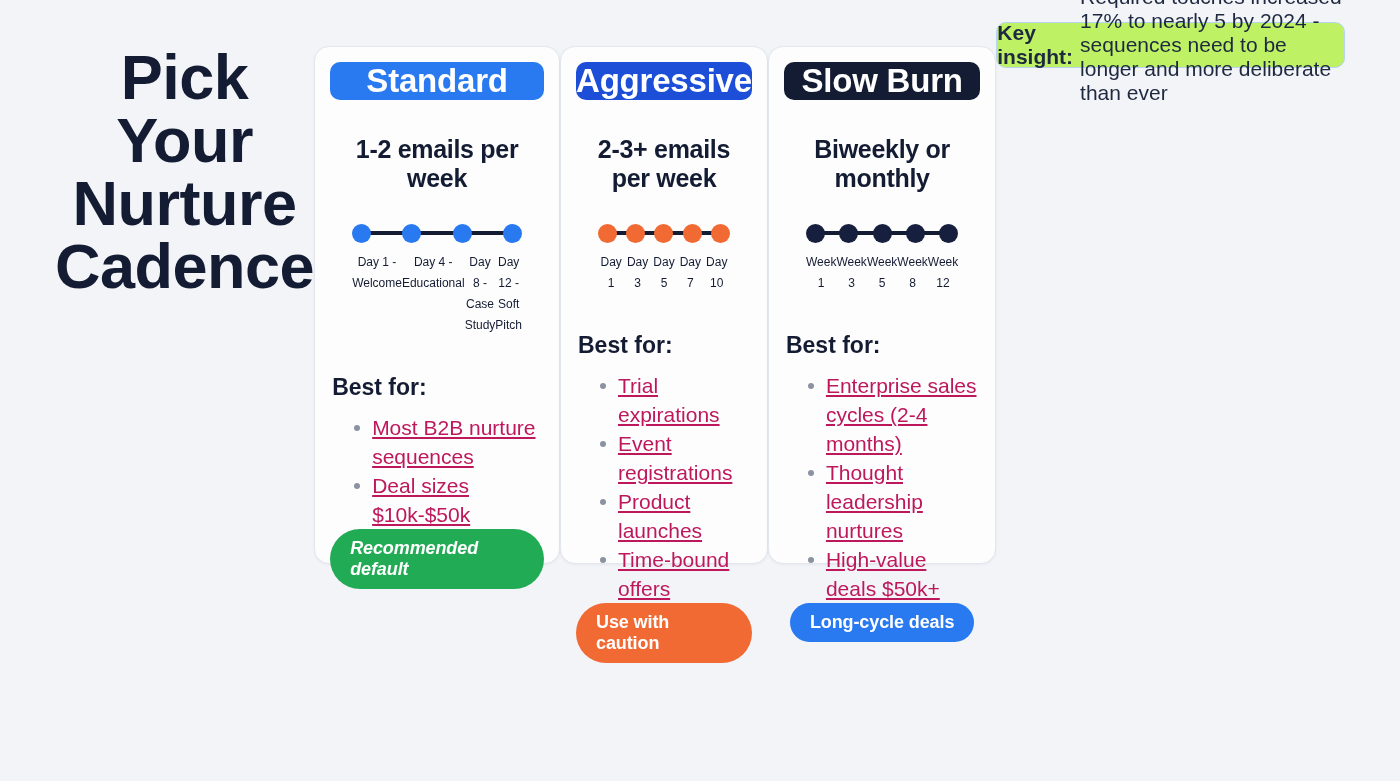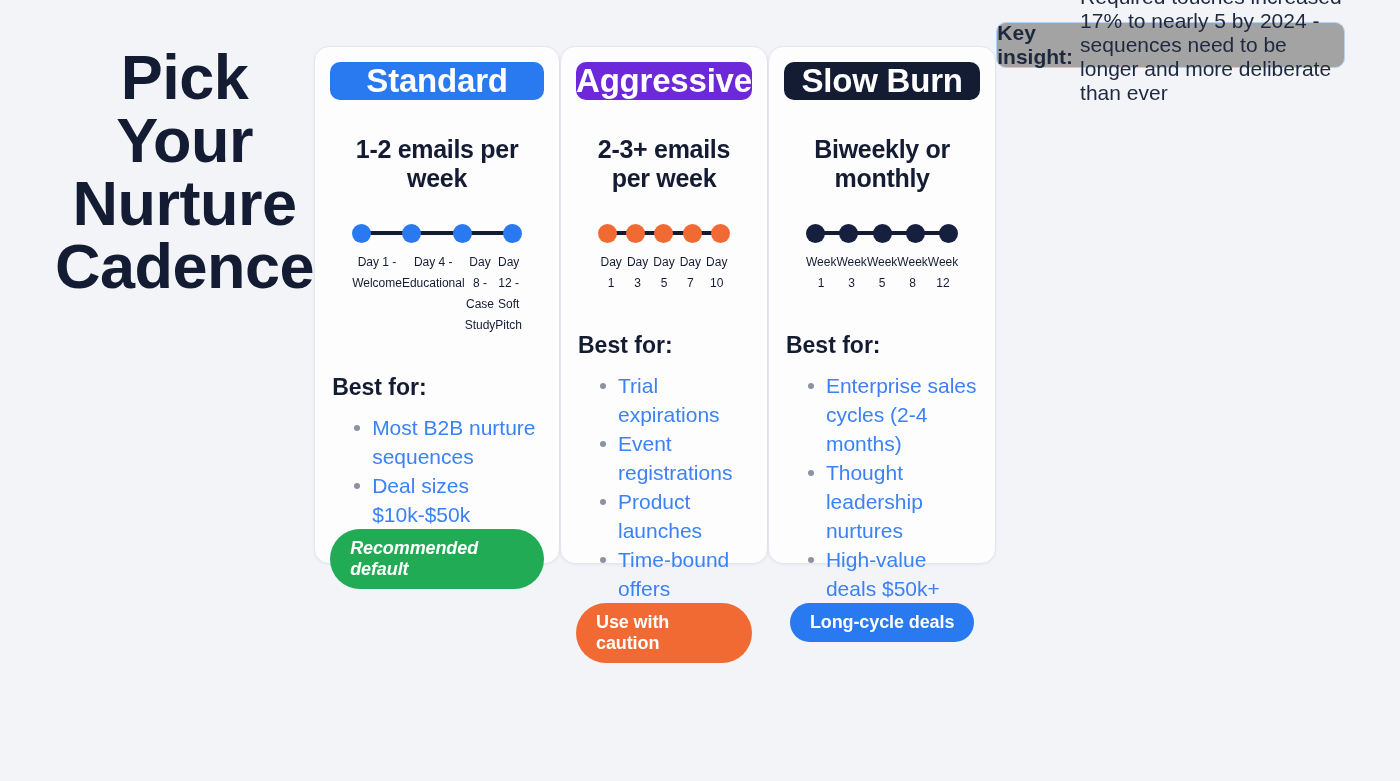--- a/index.html
+++ b/index.html
@@ -135,23 +135,24 @@
   .best-for-list {
     list-style: none;
     margin-top: 12px;
     padding-left: 22px;
   }
 
   .best-for-list li {
     position: relative;
     font-size: 21px;
     line-height: 29px;
-    color: #3b82f6;
+    color: #be185d;
     padding-left: 20px;
     margin-bottom: 0px;
+    text-decoration: underline;
   }
 
   .best-for-list li::before {
     content: "";
     position: absolute;
     left: 2px;
     top: 12px;
     width: 6px;
     height: 6px;
     border-radius: 50%;
@@ -234,21 +235,21 @@
         <li>Most B2B nurture sequences</li>
         <li>Deal sizes $10k-$50k</li>
       </ul>
 
       <div class="pill-wrap">
         <span class="pill" style="background: rgb(34, 171, 85); font-style: italic;">Recommended default</span>
       </div>
     </div>
 
     <div class="card">
-      <div class="card-header" style="background: #6d28d9;">
+      <div class="card-header" style="background: #1d4ed8;">
         <span>Aggressive</span>
       </div>
       <div class="card-subtitle">2-3+ emails per week</div>
 
       <div class="timeline">
         <div class="timeline-track">
           <div class="timeline-line" style="background: rgb(20, 28, 51);"></div>
           <span class="timeline-dot" style="background: rgb(242, 106, 51);"></span>
           <span class="timeline-dot" style="background: rgb(242, 106, 51);"></span>
           <span class="timeline-dot" style="background: rgb(242, 106, 51);"></span>
@@ -308,18 +309,18 @@
         <li>High-value deals $50k+</li>
       </ul>
 
       <div class="pill-wrap">
         <span class="pill" style="background: rgb(41, 121, 240);">Long-cycle deals</span>
       </div>
     </div>
 
   </div>
 
-  <div class="insight-banner" style="background: #a3a3a3; border-color: rgb(182, 211, 242);">
+  <div class="insight-banner" style="background: #bef264; border-color: rgb(182, 211, 242);">
     <span class="label">Key insight:</span>
     <span>Required touches increased 17% to nearly 5 by 2024 - sequences need to be longer and more deliberate than ever</span>
   </div>
 
 </div>
 
 </body></html>

